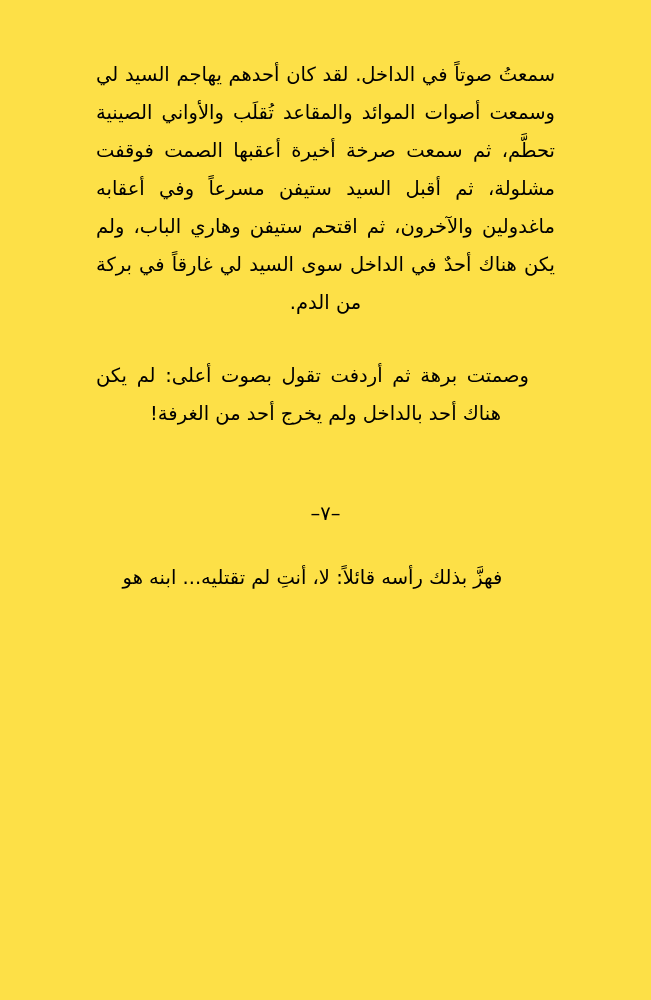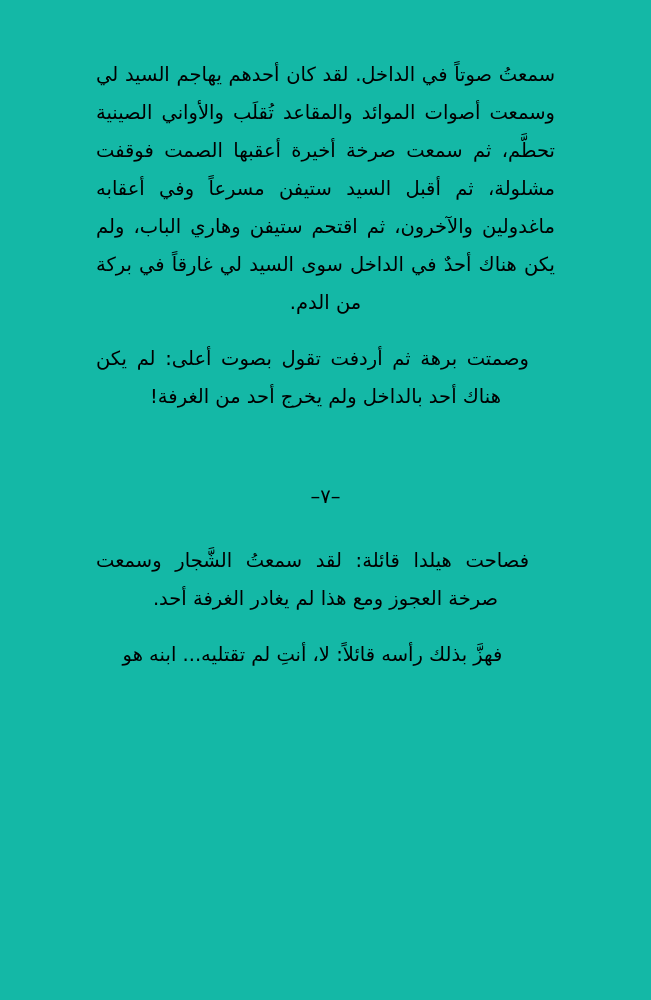--- a/index.html
+++ b/index.html
@@ -13,35 +13,35 @@
     overflow: hidden;
     font-family: "DejaVu Sans", "Liberation Sans", sans-serif;
     color: #000000;
   }
   .page {
     position: relative;
     width: 651px;
     height: 1000px;
     box-sizing: border-box;
     padding: 56px 96px 0 96px;
-    background: #14b8a6;
+    background: #fde047;
   }
   .body-text {
     font-size: 19.5px;
     line-height: 38px;
     text-align: justify;
     text-align-last: center;
     direction: rtl;
   }
   .para {
     margin: 0 0 0 0;
     text-indent: 0;
   }
   .para + .para {
-    margin-top: 18px;
+    margin-top: 35px;
   }
   .para.indented {
     text-indent: 26px;
   }
   .section-break {
     height: 66px;
   }
   .section-marker {
     text-align: center;
     text-align-last: center;
@@ -68,21 +68,20 @@
 
     <p class="para indented">وصمتت برهة ثم أردفت تقول بصوت أعلى: لم يكن هناك أحد بالداخل ولم يخرج أحد من الغرفة!</p>
 
     <div class="section-break"></div>
 
     <p class="section-marker">–٧–</p>
 
     <div class="after-marker"></div>
 
 
-    <p class="para indented">فصاحت هيلدا قائلة: لقد سمعتُ الشَّجار وسمعت صرخة العجوز ومع هذا لم يغادر الغرفة أحد.</p>
 
 
 
     <p class="para indented last-line-clip">فهزَّ بذلك رأسه قائلاً: لا، أنتِ لم تقتليه... ابنه هو</p>
 
   </div>
 
 </div>
 
 </body></html>

